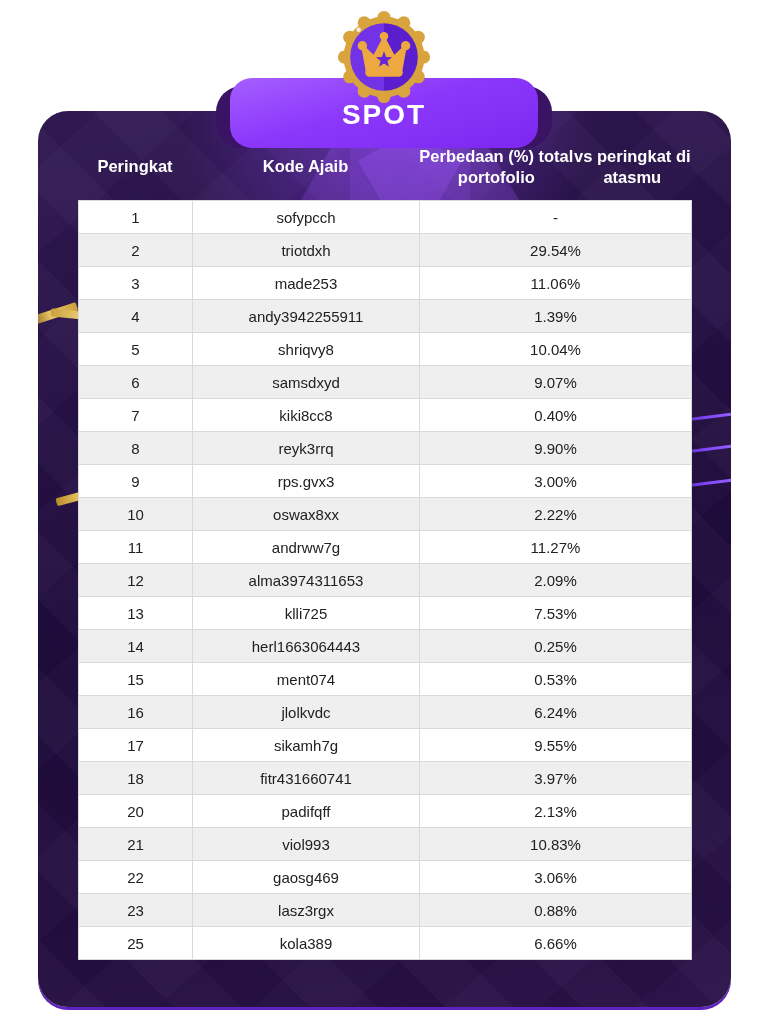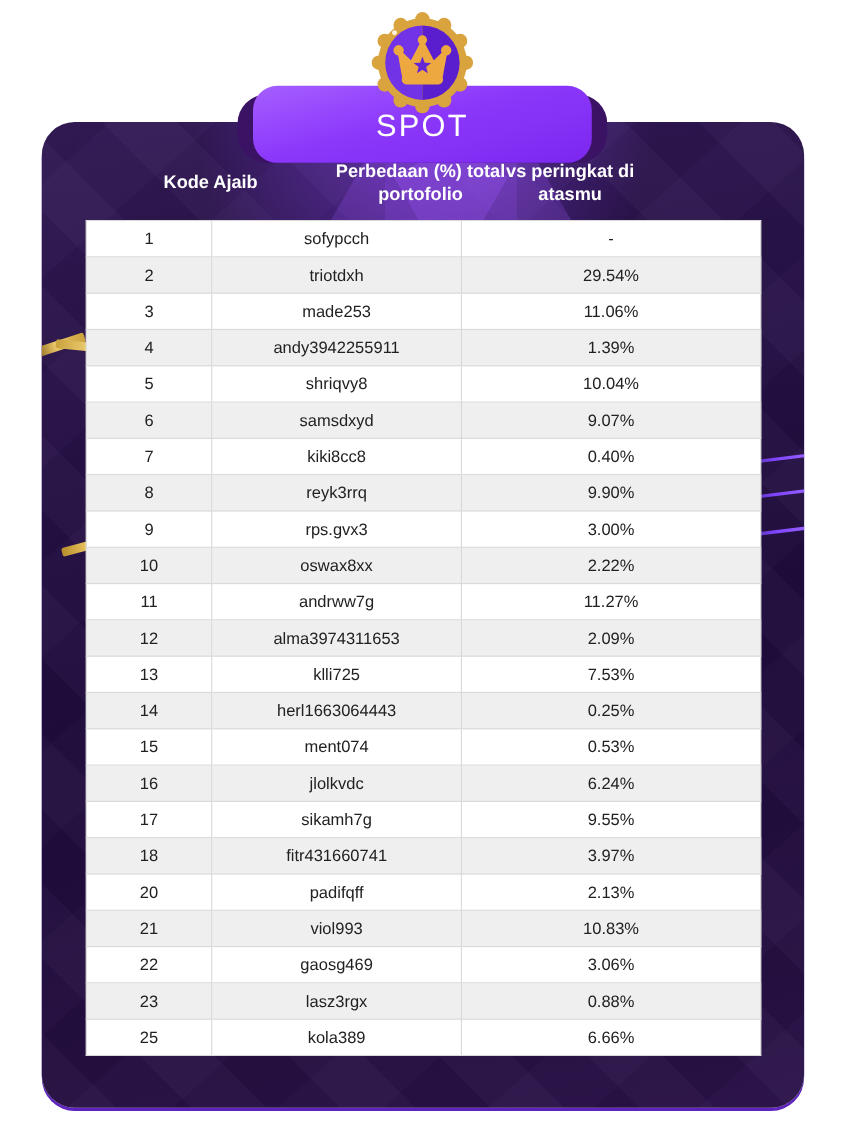--- a/index.html
+++ b/index.html
@@ -64,21 +64,21 @@
     top:86px; width:336px; height:62px; border-radius:26px;
     background:#3a1364; z-index:2;
   }
   .tab {
     position:absolute; left:50%; transform:translateX(-50%);
     top:78px; width:308px; height:70px; border-radius:22px; z-index:3;
     background:linear-gradient(165deg,#a55fff 0%, #8c38fb 45%, #7b27ef 100%);
     display:flex; align-items:center; justify-content:center;
   }
   .tab-label {
-    color:#ffffff; font-size:28px; font-weight:400; letter-spacing:2px; padding-top:4px;
+    color:#ffffff; font-size:28px; font-weight:700; letter-spacing:2px; padding-top:4px;
   }
   
   .badge {
     position:absolute; left:50%; transform:translateX(-50%); top:10px;
     width:94px; height:94px; z-index:4;
   }
   
   .thead {
     position:absolute; left:78px; top:138px; width:613px; height:58px;
     display:flex; z-index:2; color:#ffffff; font-weight:700; text-align:center;
@@ -145,20 +145,21 @@
       <rect x="30" y="62" width="40" height="9" rx="4.5" fill="#eda93f"></rect>
       <circle cx="27" cy="38" r="5" fill="#eda93f"></circle>
       <circle cx="73" cy="38" r="5" fill="#eda93f"></circle>
       <circle cx="50" cy="28" r="4.5" fill="#eda93f"></circle>
       <path d="M50 44 L52.23 49.93 L58.56 50.22 L53.61 54.17 L55.29 60.28 L50 56.8 L44.71 60.28 L46.39 54.17 L41.44 50.22 L47.77 49.93 Z" fill="#6526d6"></path>
       <circle cx="23" cy="21" r="2.4" fill="rgba(255,255,255,0.85)"></circle>
     </svg>
   </div>
 
   <div class="thead">
+    <div class="th c1">Peringkat</div>
     <div class="th c2">Kode Ajaib</div>
     <div class="th c3">
       <span>Perbedaan (%) total portofolio</span>
       <span>vs peringkat di atasmu</span>
     </div>
   </div>
 
   <table class="ltable">
     <colgroup>
         <col style="width:114px">

